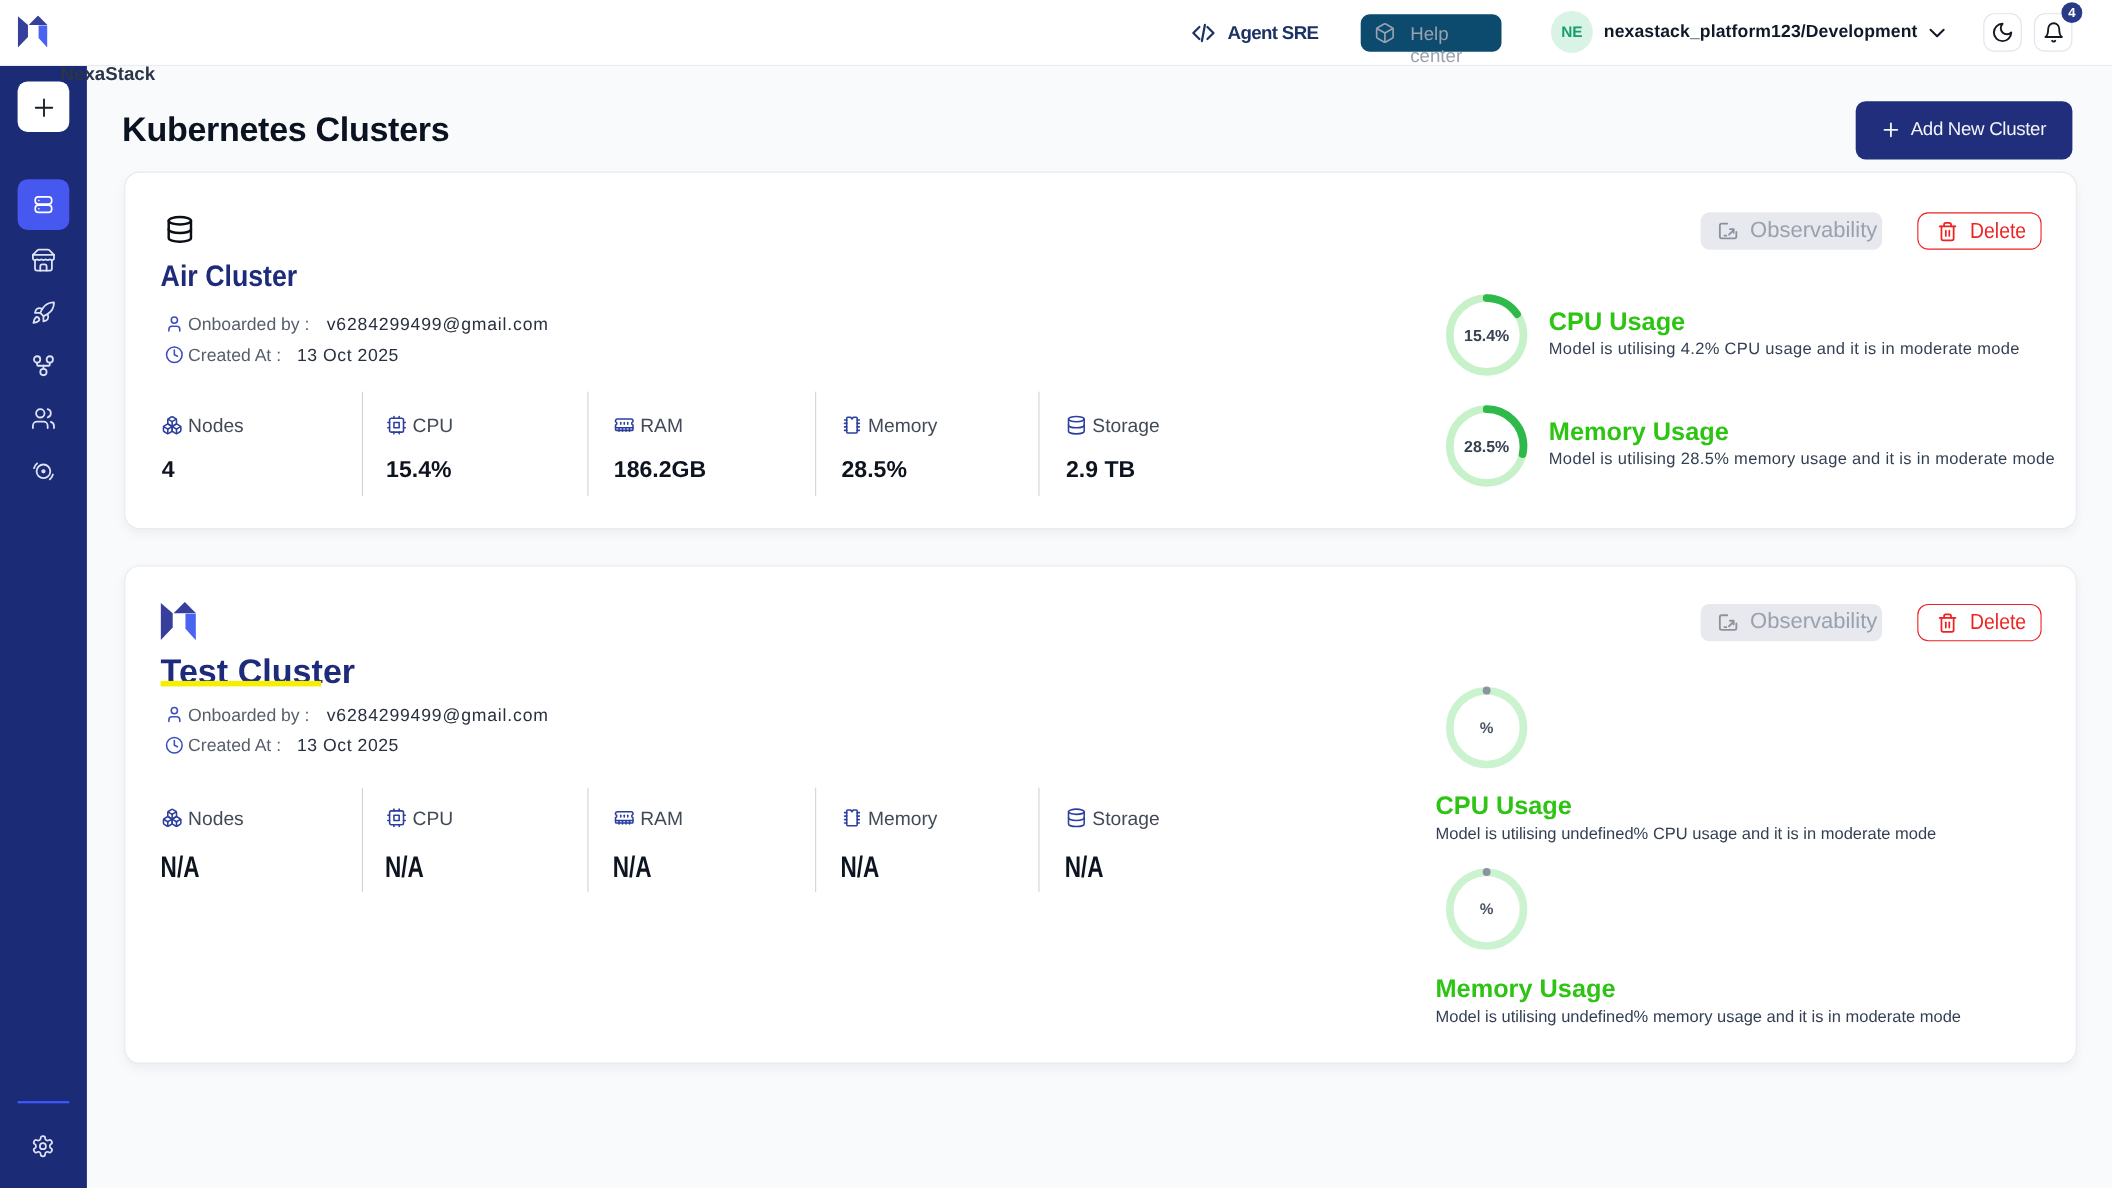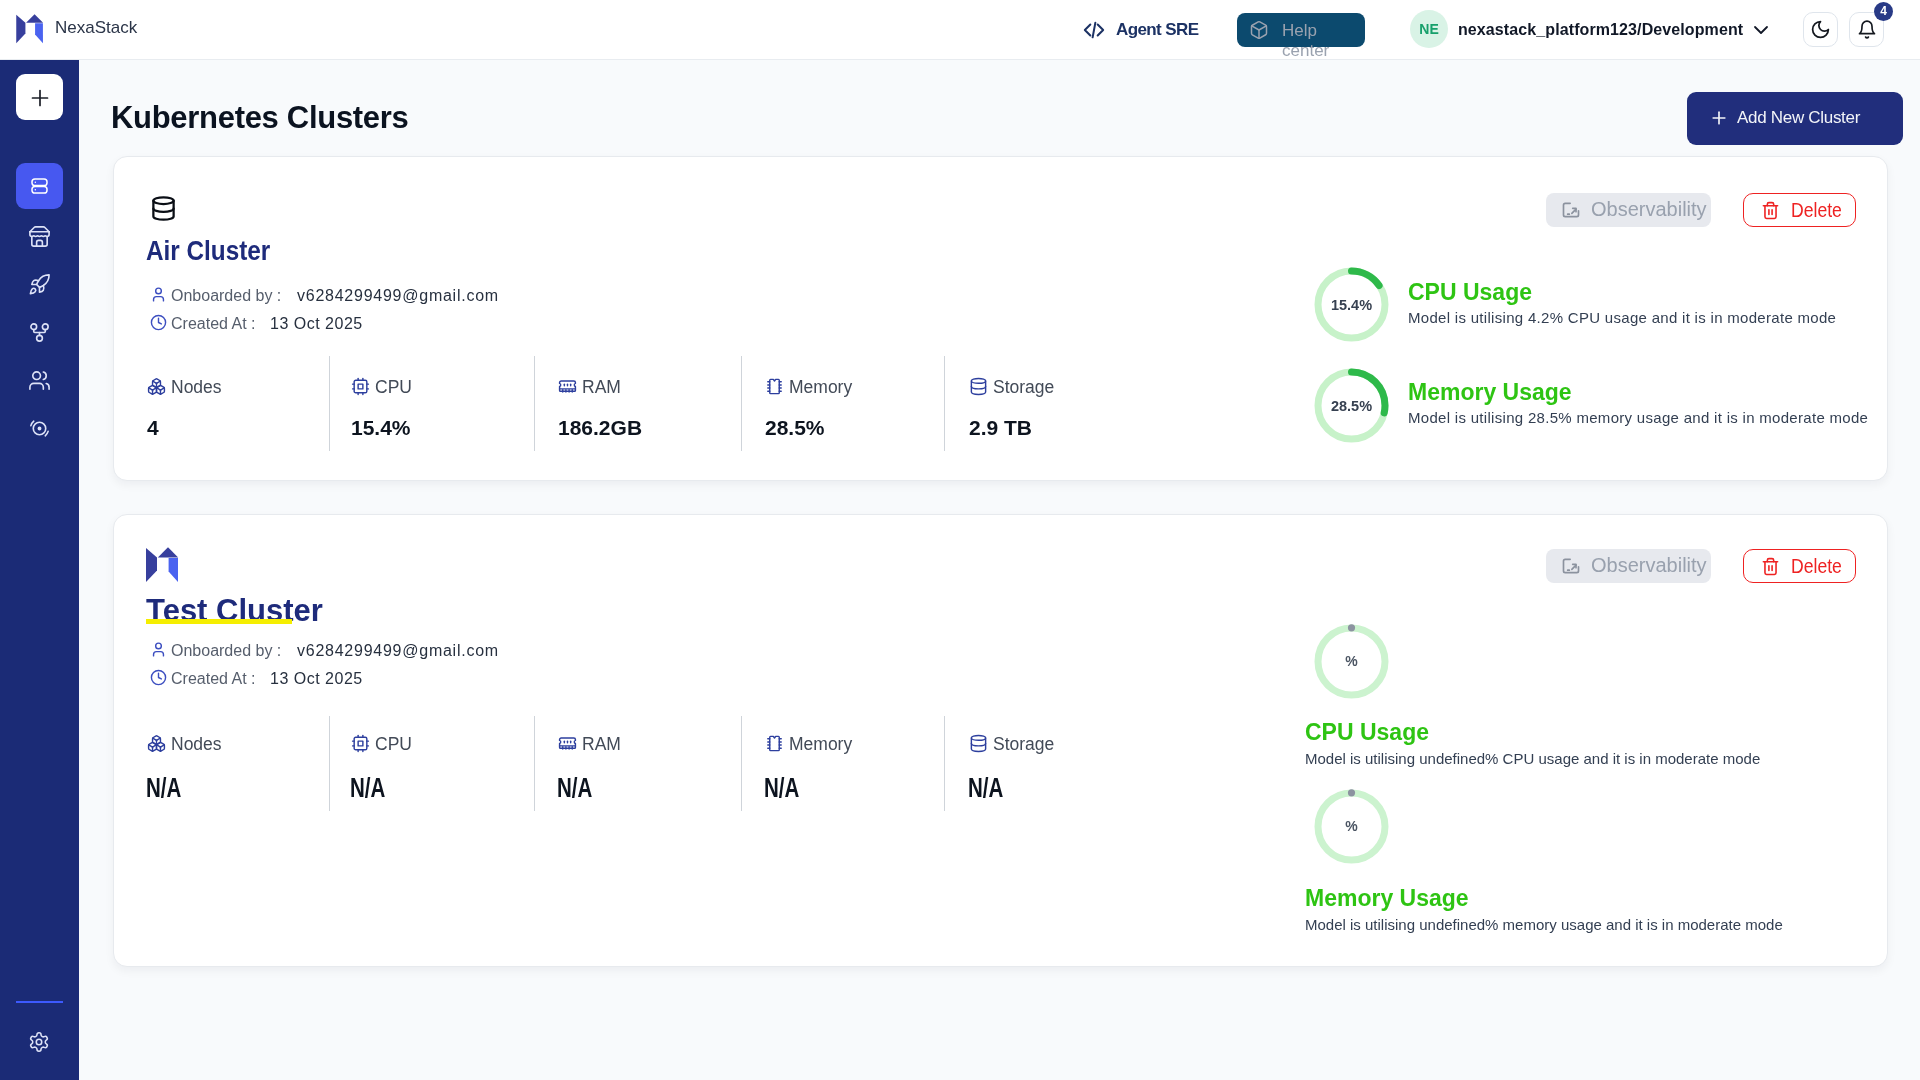--- a/index.html
+++ b/index.html
@@ -1,37 +1,37 @@
 <!DOCTYPE html>
 <html><head>
 <meta charset="utf-8">
 <style>
   * { margin:0; padding:0; box-sizing:border-box; }
   html,body { width:1920px; height:1080px; overflow:hidden; }
   body { font-family:"Liberation Sans", sans-serif; background:#f8fafc; position:relative; }
   .abs { position:absolute; }
   
   #header { position:absolute; left:0; top:0; width:1920px; height:60px; background:#ffffff; border-bottom:1px solid #e8ecf0; z-index:5; }
-  .hdr-txt { font-weight:400; font-size:17px; color:#2b3548; }
+  .hdr-txt { font-weight:700; font-size:17px; color:#2b3548;margin-top:40px; }
   .agent { font-weight:700; font-size:17px; color:#1c3264; }
   .help-pill { position:absolute; left:1237px; top:13px; width:128px; height:34px; background:#0c4a6e; border-radius:8px; }
   .help-pill span { position:absolute; left:45px; top:8px; font-size:17px; color:#9aa2af; }
   .avatar { position:absolute; left:1410px; top:10px; width:38px; height:38px; border-radius:50%; background:#d9f3e6; text-align:center; line-height:38px; font-size:14px; font-weight:700; color:#17a06b; }
   .account { position:absolute; left:1458px; top:21px; font-size:16px; font-weight:700; color:#111827; letter-spacing:0.1px; }
   .icon-btn { position:absolute; top:12px; width:35px; height:35px; border:1px solid #dfe5ec; border-radius:10px; background:#fff; }
   .badge { position:absolute; left:1874px; top:2px; width:19px; height:19px; border-radius:50%; background:#283a86; color:#fff; font-size:12px; font-weight:700; text-align:center; line-height:19px; z-index:6; }
   
   #sidebar { position:absolute; left:0; top:60px; width:79px; height:1020px; background:#1b2b76; z-index:4; }
   .plus-btn { position:absolute; left:16px; top:14px; width:47px; height:46px; background:#fff; border-radius:9px; }
   .active-tile { position:absolute; left:16px; top:103px; width:47px; height:46px; background:#4758f0; border-radius:9px; }
   .side-ic { position:absolute; left:28px; }
   .side-div { position:absolute; left:16px; top:941px; width:47px; height:2px; background:#3d5afe; }
   
   h1 { position:absolute; left:111px; top:100px; font-size:31px; font-weight:700; color:#0b1320; letter-spacing:-0.3px; }
-  .add-btn { position:absolute; left:1687px; top:92px; width:216px; height:53px; background:#212e7c; border-radius:9px; color:#f2f4f8; font-size:17px; }
+  .add-btn { position:absolute; left:1687px; top:92px; width:197px; height:53px; background:#212e7c; border-radius:9px; color:#f2f4f8; font-size:17px; }
   .add-btn span { position:absolute; left:50px; top:16px; letter-spacing:-0.3px; }
   .card { position:absolute; left:113px; width:1775px; background:#ffffff; border:1px solid #e7eaee; border-radius:14px; box-shadow:0 4px 10px rgba(15,23,42,.05); }
   #card1 { top:156px; height:325px; }
   #card2 { top:514px; height:453px; }
   .cl-title { position:absolute; font-weight:700; color:#1e2b7b; }
   .row-label { font-size:16px; color:#565e6c; }
   .row-val { font-size:16px; color:#27303f; }
   .stat-label { font-size:17.5px; color:#424a57; }
   .stat-val { position:absolute; font-weight:700; color:#0d141f; }
   .vdiv { position:absolute; width:1px; background:#cfd4da; top:199px; height:95px; }

